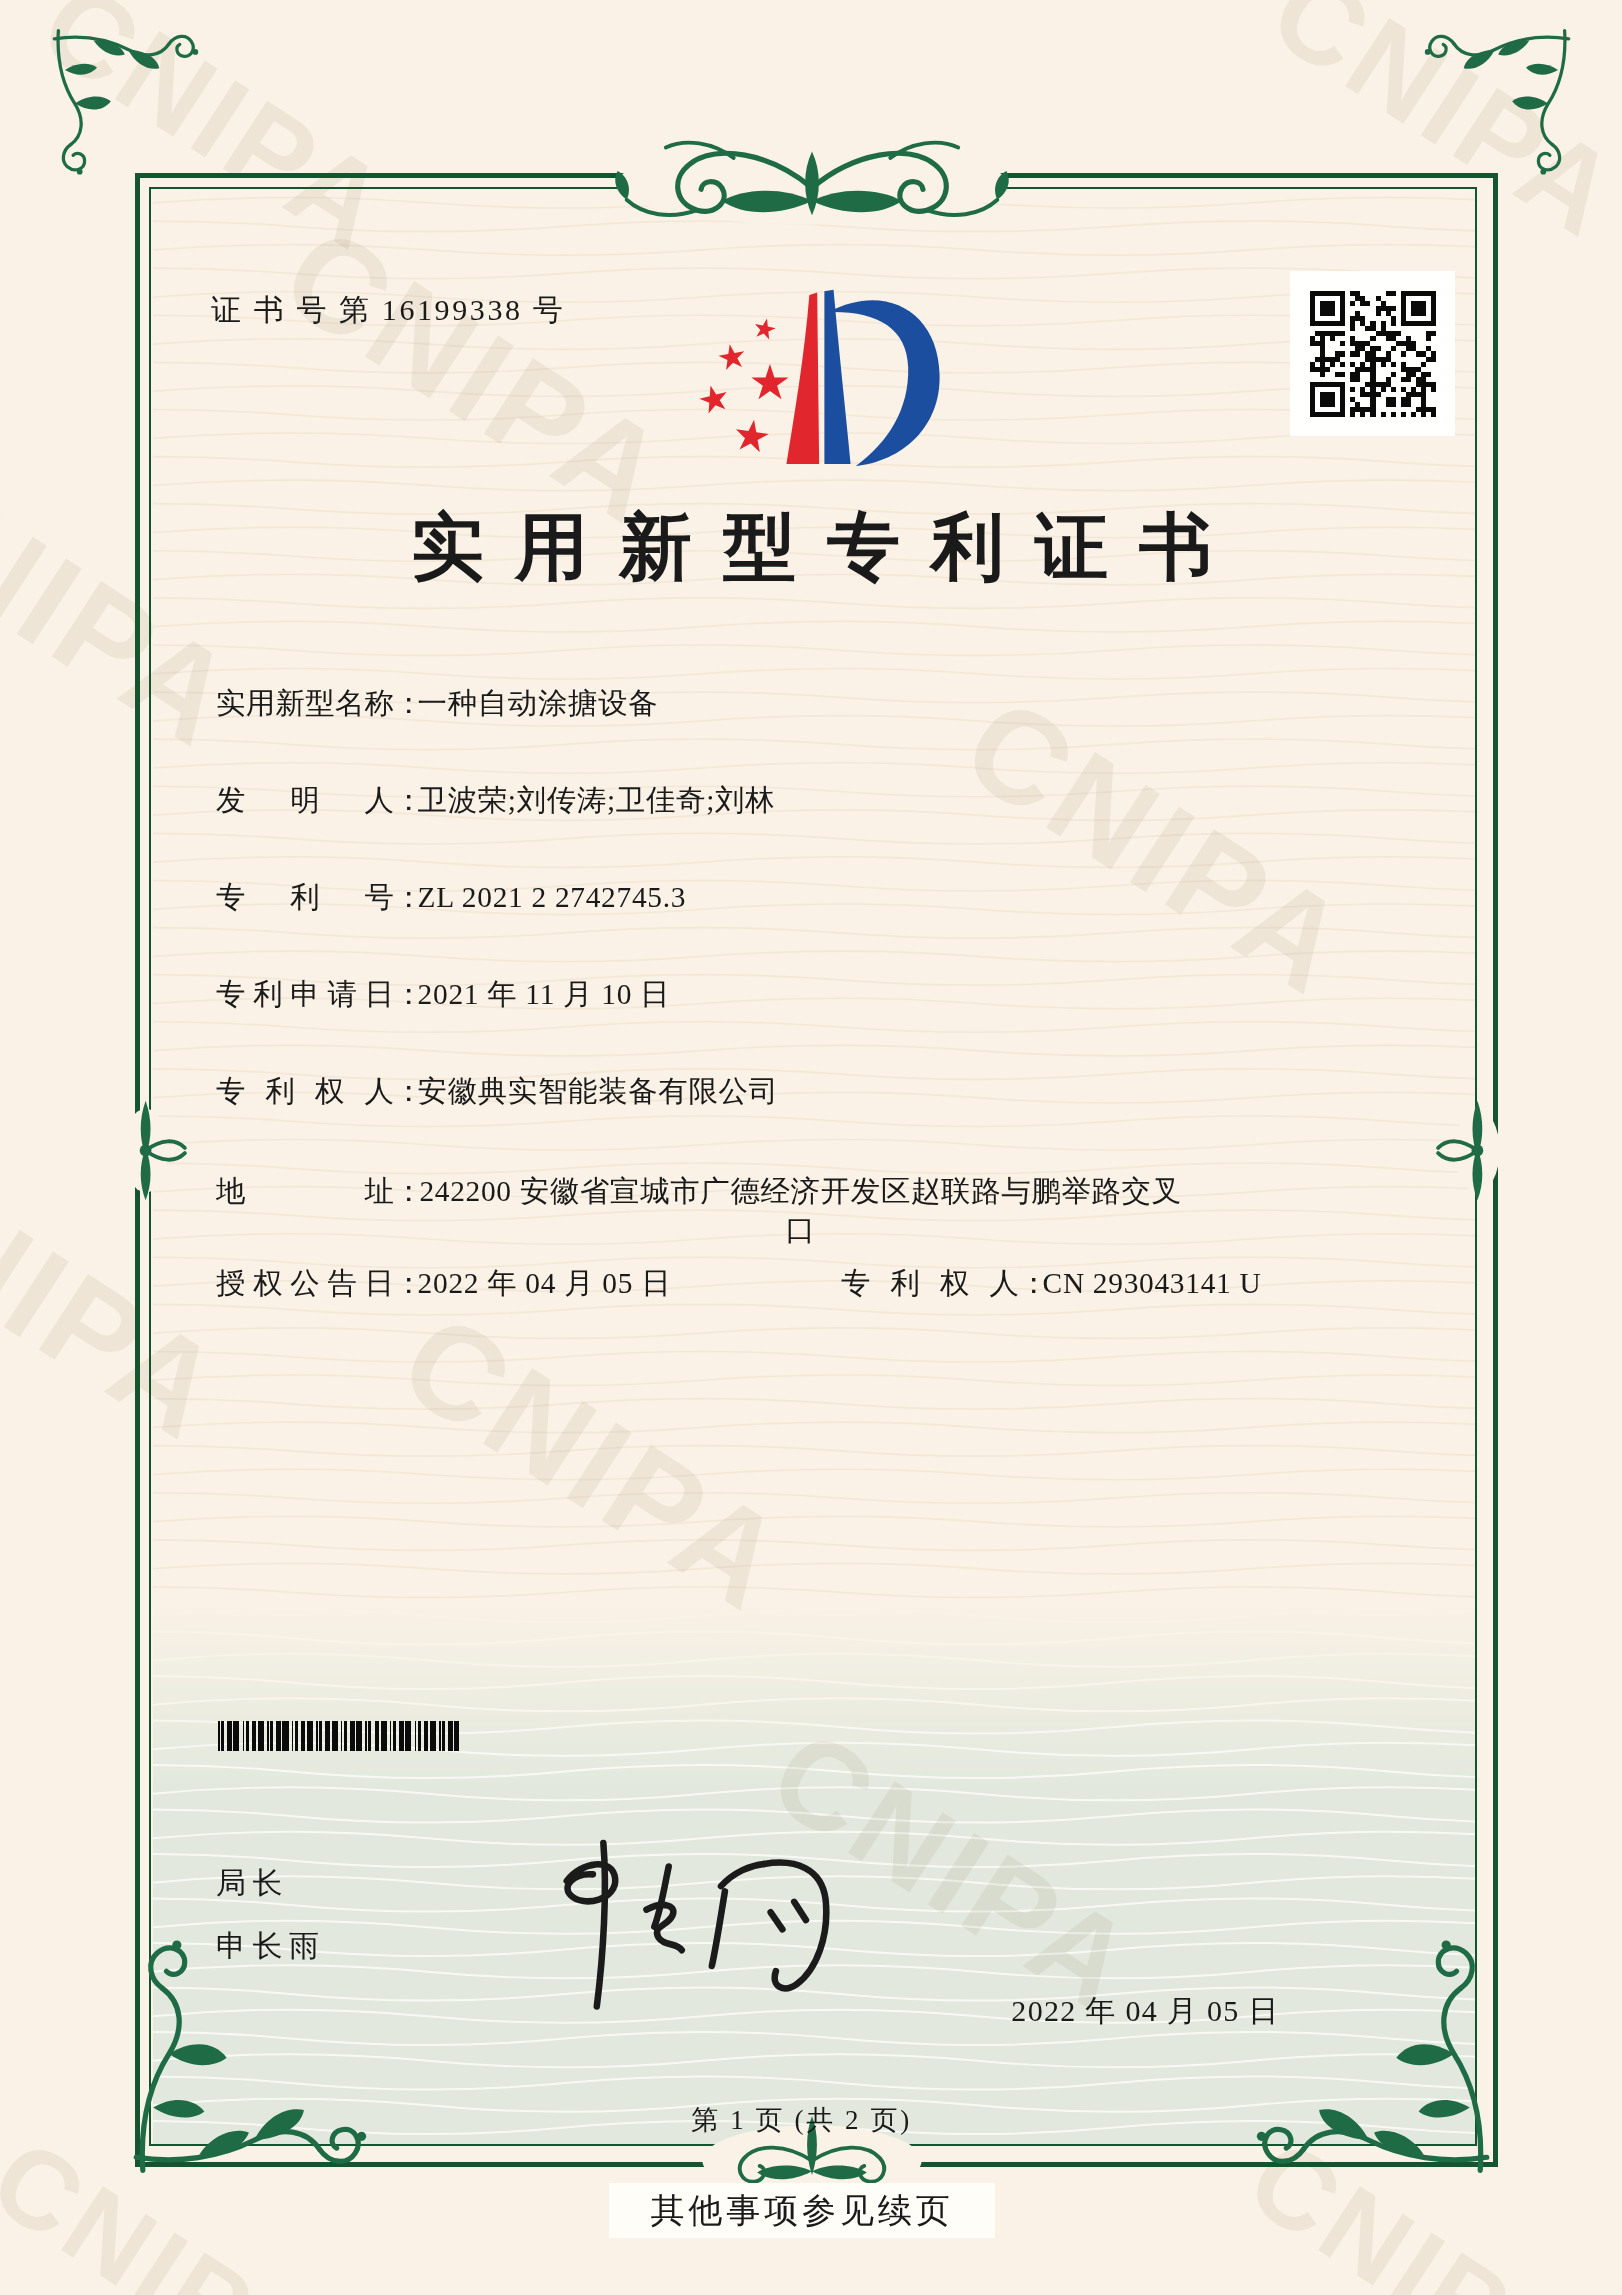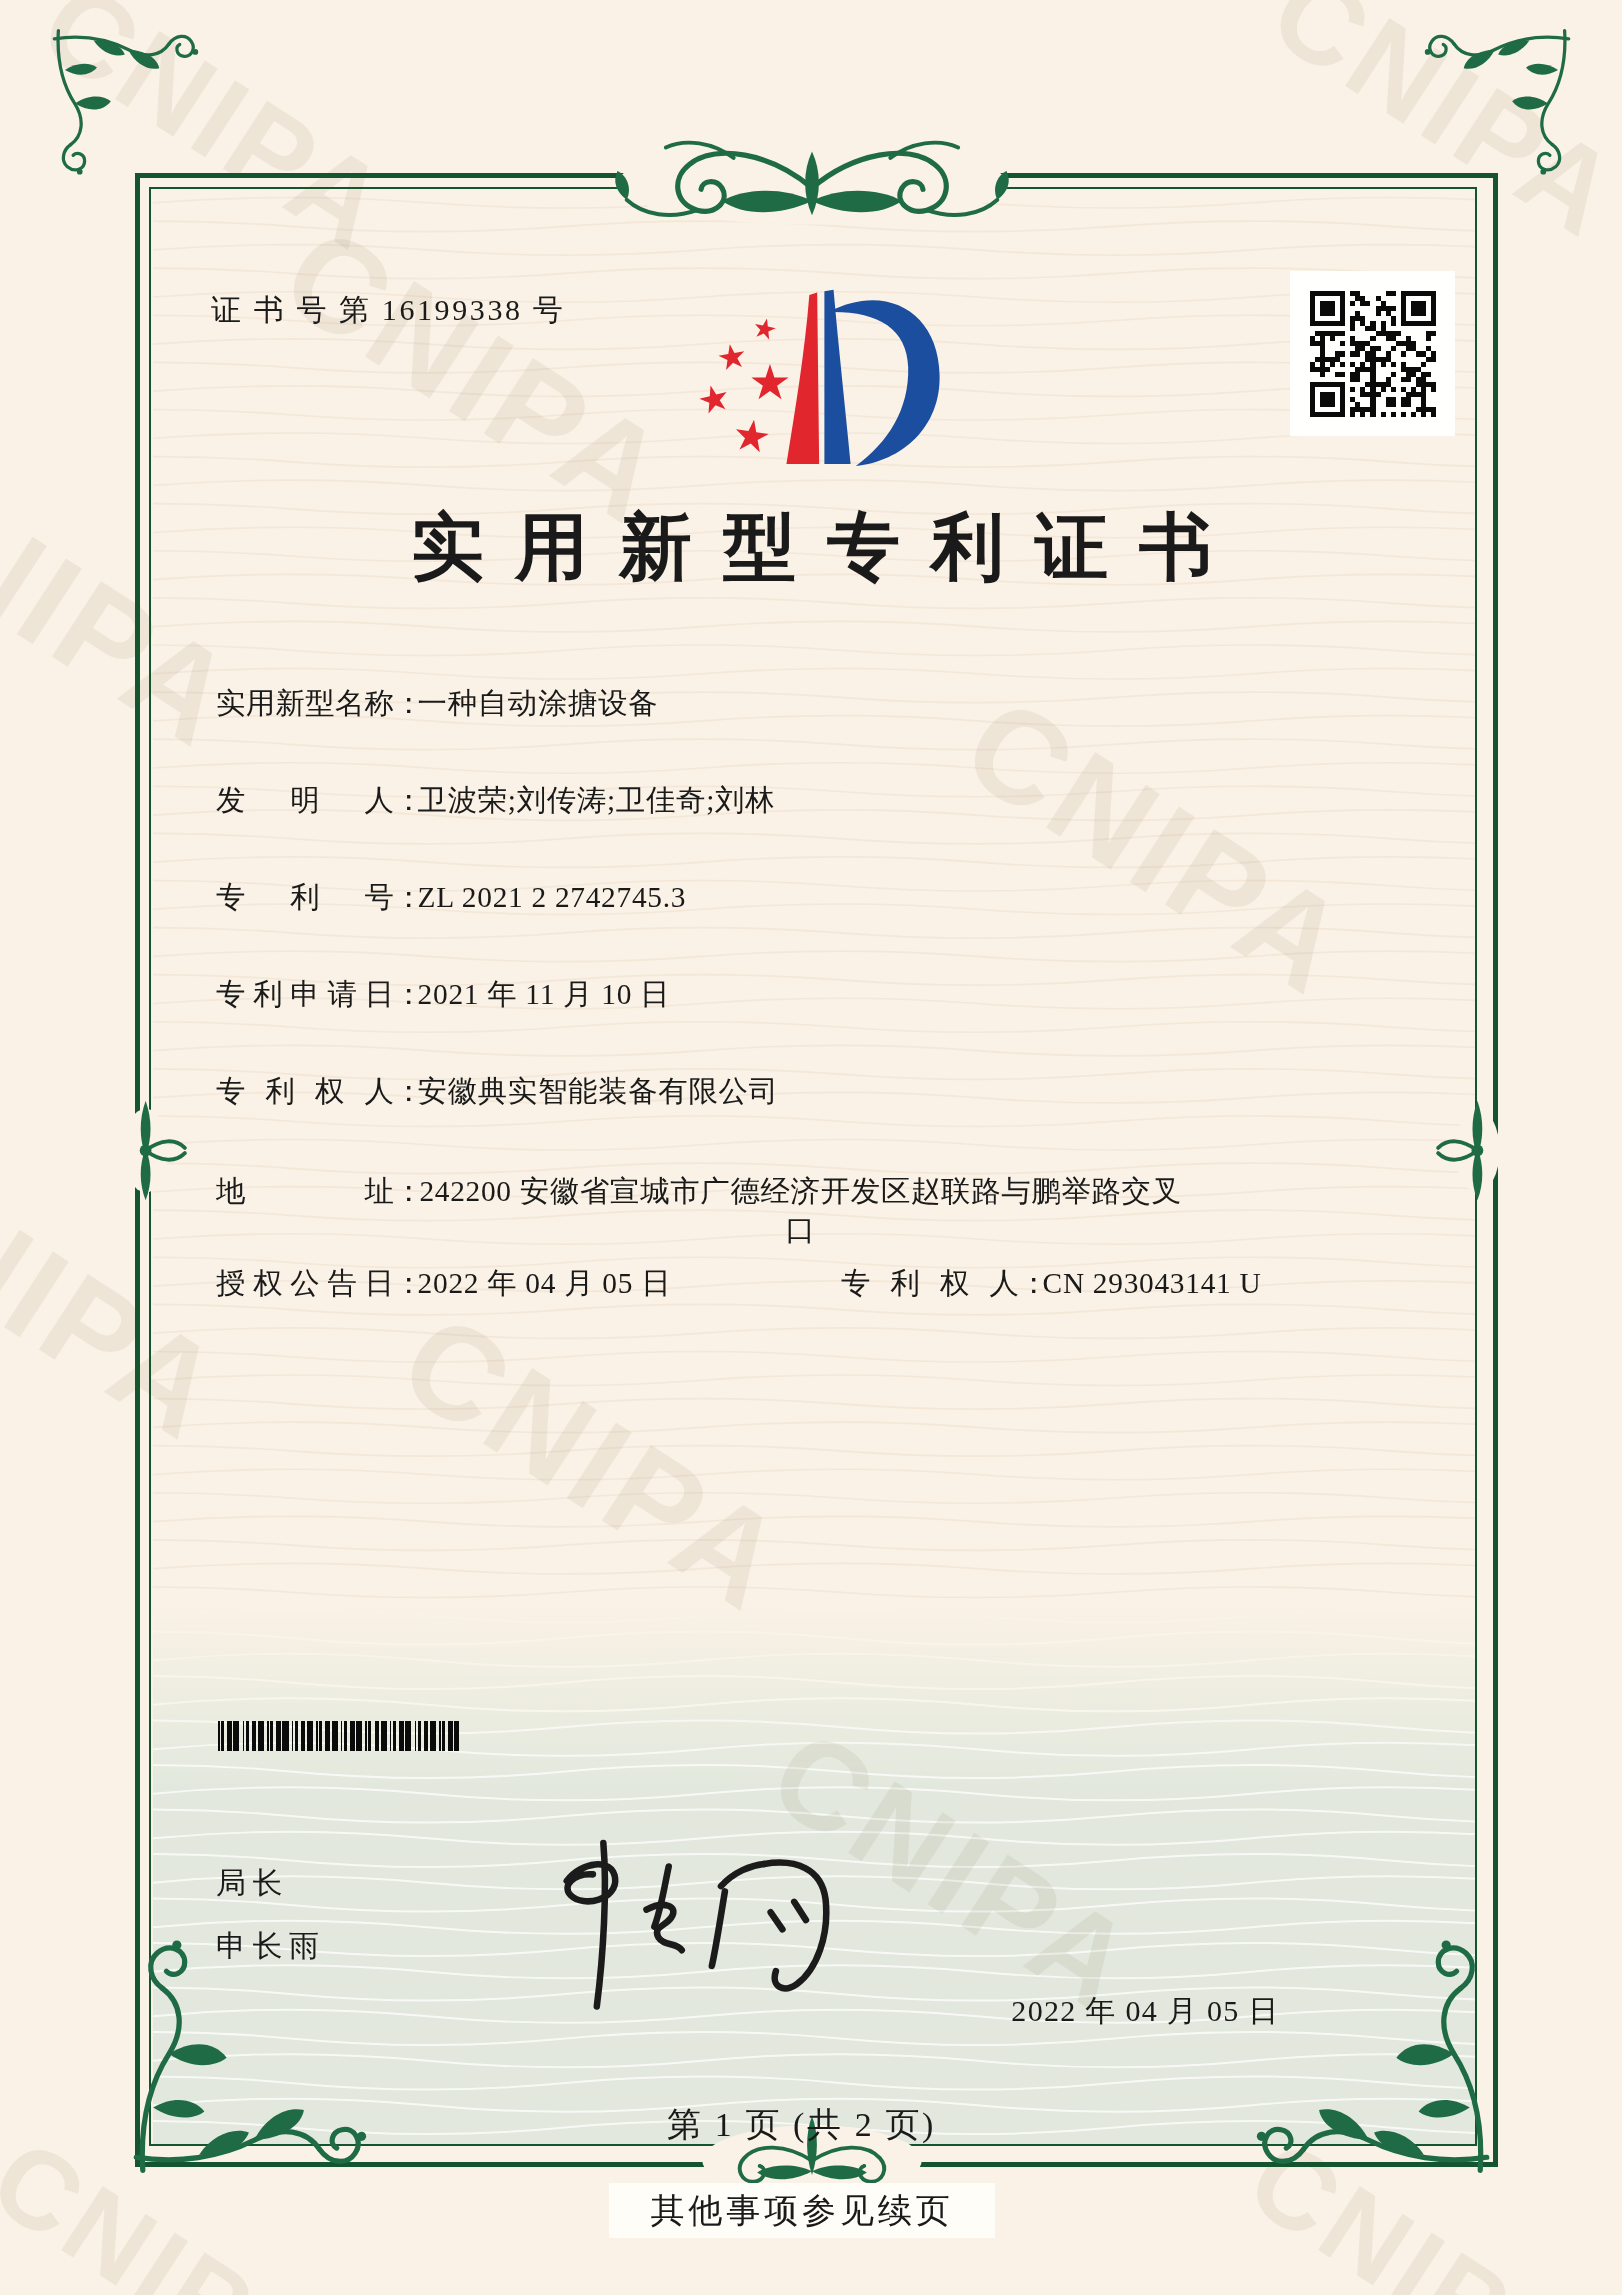--- a/index.html
+++ b/index.html
@@ -46,21 +46,21 @@
 
   .barcode{left:218px;top:1721px;width:241px;height:30px;overflow:hidden;white-space:nowrap;font-size:0;}
   .barcode i{display:inline-block;height:30px;background:#0a0a0a;}
 
   .sig-title{left:216px;top:1866px;font-size:30px;line-height:34px;letter-spacing:6.5px;}
   .sig-name{left:216px;top:1929px;font-size:30px;line-height:34px;letter-spacing:6.5px;}
   .sig-svg{left:504px;top:1831px;}
   .sig-stroke{stroke:#1b1b1b;stroke-width:10;fill:none;stroke-linecap:round;stroke-linejoin:round;}
 
   .issue-date{left:995px;top:1991px;width:301px;text-align:center;font-size:30px;letter-spacing:1.3px;}
-  .page-footer{left:0;top:2102px;width:1603px;text-align:center;font-size:34px;letter-spacing:2.6px;}
+  .page-footer{left:0;top:2102px;width:1603px;text-align:center;font-size:27px;letter-spacing:2.6px;}
   .note-strip{left:609px;top:2183px;width:386px;height:55px;background:#fffdf8;text-align:center;}
   .note-strip span{font-size:34px;line-height:55px;letter-spacing:3.9px;}
 </style>
 </head>
 <body>
 
 <div class="page" style="--bg: #14552f; --og: #1e6b45; --lr: #e1262d; --lb: #1c4ea0;">
 
   <svg class="waves-cream" id="wavesCream" viewBox="0 0 2022 2160" preserveAspectRatio="none">
       <path d="M0 18 q210 -16 420 0 t420 0 t420 0 t420 0 t420 0 t420 0" fill="none" stroke="#eedfcc" stroke-opacity="0.55" stroke-width="2.5"></path>

